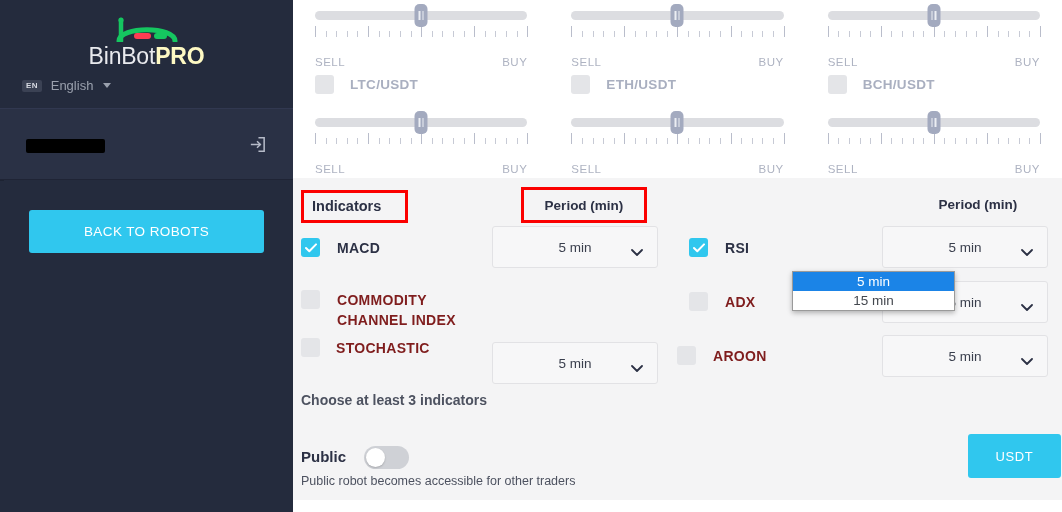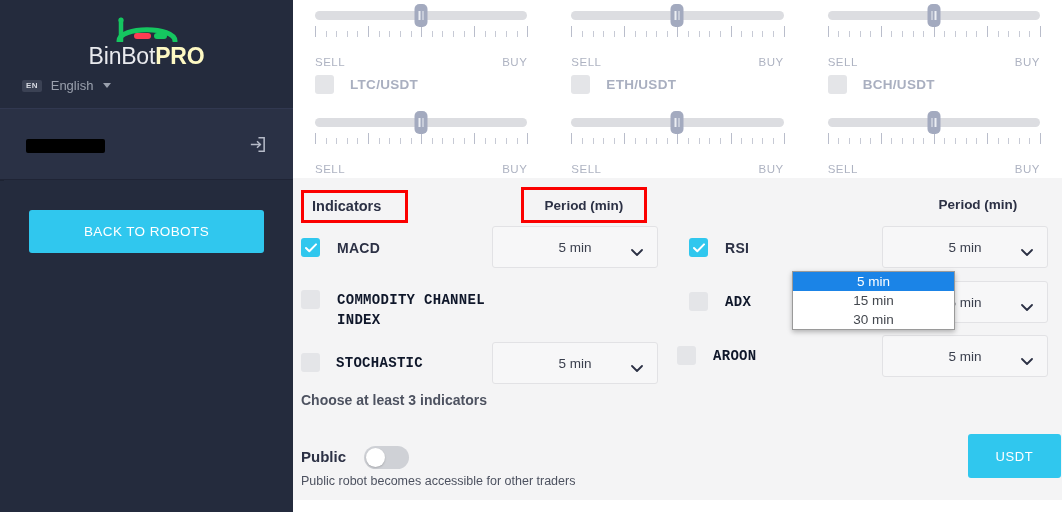--- a/index.html
+++ b/index.html
@@ -140,21 +140,21 @@
   .hdr-period-boxed span { font-size:13.5px; font-weight:700; color:#2c3145; }
 
   .hdr-period-2 {
     position:absolute; left:602px; top:17px; width:166px; text-align:center;
   }
   .hdr-period-2 span { font-size:13.5px; font-weight:700; color:#2c3145; }
 
   .ind-row { position:absolute; display:flex; align-items:center; gap:17px; }
   .ind-label { font-size:14px; font-weight:700; letter-spacing:0.3px; }
   .ind-label.on { color:#2c3145; }
-  .ind-label.off { color:#0f172a;font-family:Liberation Mono, monospace; }
+  .ind-label.off { color:#7f1d1d; }
   .ind-label.wrap { width:150px; line-height:1.45; }
 
   .sel {
     position:absolute; width:166px; height:42px;
     background:#f7f7f8; border:1px solid #e2e2e5; border-radius:3px;
     display:flex; align-items:center; justify-content:center;
     font-size:13.5px; color:#3a3f4d; cursor:pointer;
   }
   .sel .caret {
     position:absolute; right:14px; top:50%; margin-top:-3px;
@@ -501,21 +501,21 @@
             </svg>
         </span>
         <span class="ind-label on">MACD</span>
       </div>
 
       <div class="ind-row" style="left:8px; top:112px; align-items:flex-start;">
         <span class="cbox" style="margin-top:0;"></span>
         <span class="ind-label off wrap">COMMODITY CHANNEL INDEX</span>
       </div>
 
-      <div class="ind-row" style="left:8px; top:175px;gap:16px;">
+      <div class="ind-row" style="left:8px; top:160px;gap:16px;">
         <span class="cbox"></span>
         <span class="ind-label off">STOCHASTIC</span>
       </div>
 
       <div class="sel" style="left:199px; top:48px;">
         <span>5 min</span>
         <span class="caret">
           <svg width="12" height="7" viewBox="0 0 12 7">
               <polyline points="1,1 6,6 11,1" fill="none" stroke="#2c3145" stroke-width="1.8" stroke-linecap="round" stroke-linejoin="round"></polyline>
             </svg>
@@ -581,17 +581,16 @@
       <div class="toggle">
           <span class="knob"></span>
         </div>
       <div class="public-sub">Public robot becomes accessible for other traders</div>
       <button class="save-btn">USDT</button>
     </div>
 
     <div class="dropdown">
       <div class="dd-opt sel-opt">5 min</div>
       <div class="dd-opt">15 min</div>
-      <div class="dd-opt">30 min</div>
     </div>
 
   </div>
 </div>
 
 </body></html>

